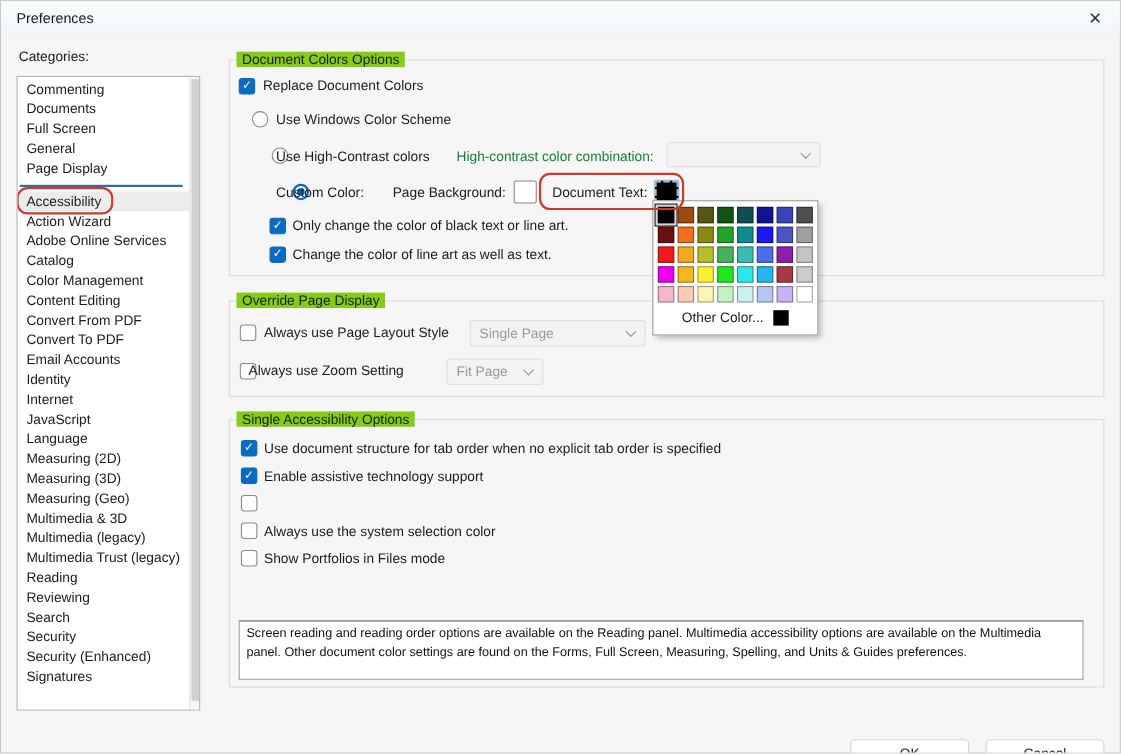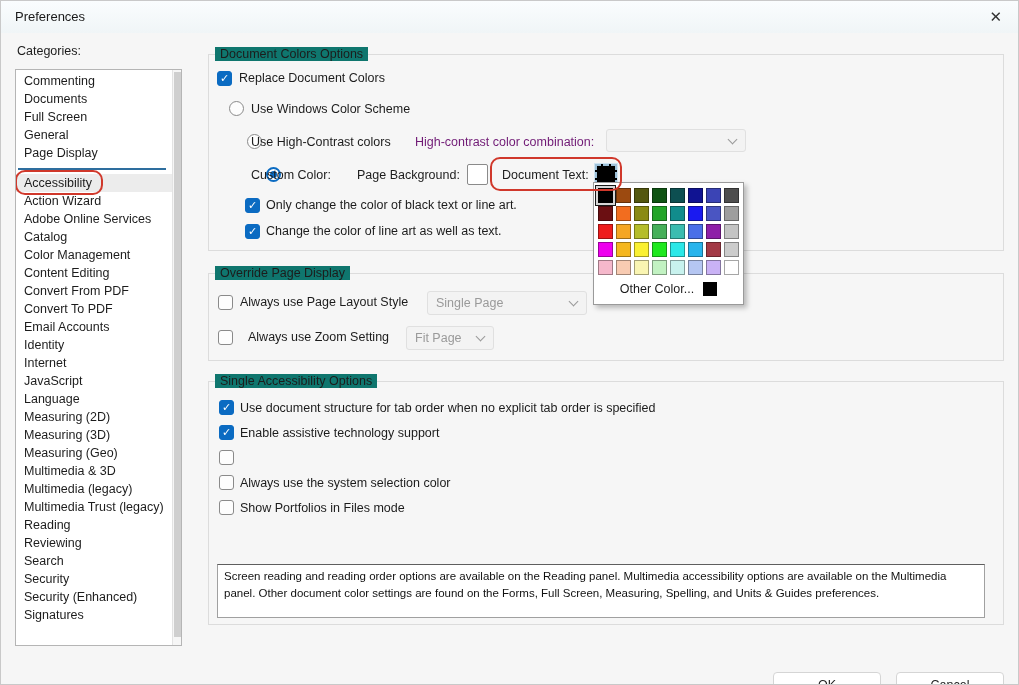--- a/index.html
+++ b/index.html
@@ -29,25 +29,25 @@
   .cat-divider { height:8px; border-bottom:2px solid #2e6e9e; margin:0 6px 4px 2px; }
   .item-annot {
     position:absolute; left:-1px; top:-4px; width:88px; height:25px;
     border:2.5px solid #d0382b; border-radius:10px; pointer-events:none;
   }
   .scrollbar { position:absolute; right:0; top:0; width:9px; height:100%; background:#f6f6f6; border-left:1px solid #e3e3e3; }
   .scroll-thumb { position:absolute; left:1px; top:2px; width:7px; height:565px; background:#cfcfcf; }
 
   
   .group { position:absolute; border:1px solid #dcdcdc; }
-  .group-title { position:absolute; top:-8px; left:6px; background:#0f766e; padding:0 5px; white-space:nowrap; }
+  .group-title { position:absolute; top:-8px; left:6px; background:#84cc16; padding:0 5px; white-space:nowrap; }
 
   .lbl { white-space:nowrap; height:16px; line-height:16px; display:inline-block; }
   .abs { position:absolute; }
-  .gray { color:#701a75; }
+  .gray { color:#15803d; }
 
   
   .cb {
     display:inline-flex; width:15px; height:15px; border:1px solid #8a8a8a; border-radius:3px;
     background:#fdfdfd; align-items:center; justify-content:center; flex:0 0 15px;
   }
   .cb.checked { background:#0b6bc2; border-color:#0b6bc2; color:#fff; }
   .cb.checked::after { content:"✓"; font-size:11px; line-height:1; }
   .radio {
     display:inline-block; width:15px; height:15px; border:1px solid #8a8a8a; border-radius:50%;
@@ -187,21 +187,21 @@
     <span class="group-title">Override Page Display</span>
 
     <span class="cb abs" style="left:9px; top:21px;"></span>
     <span class="lbl abs" style="left:31px; top:20px;">Always use Page Layout Style</span>
     <div class="dd" style="left:218px; top:17px; width:160px; height:24px;">
       <span>Single Page</span>
       <span class="chev"></span>
     </div>
 
     <span class="cb abs" style="left:9px; top:56px;"></span>
-    <span class="lbl abs" style="left:39px; top:55px;text-align:center;">Always use Zoom Setting</span>
+    <span class="lbl abs" style="left:17px; top:55px;text-align:center;">Always use Zoom Setting</span>
     <div class="dd" style="left:197px; top:52px; width:88px; height:24px;">
       <span>Fit Page</span>
       <span class="chev"></span>
     </div>
   </div>
 
   <div class="group" style="left:207px; top:380px; width:796px; height:244px;">
     <span class="group-title">Single Accessibility Options</span>
     <div class="abs" style="left:10px; top:18px;">
         <div class="opt-row">

